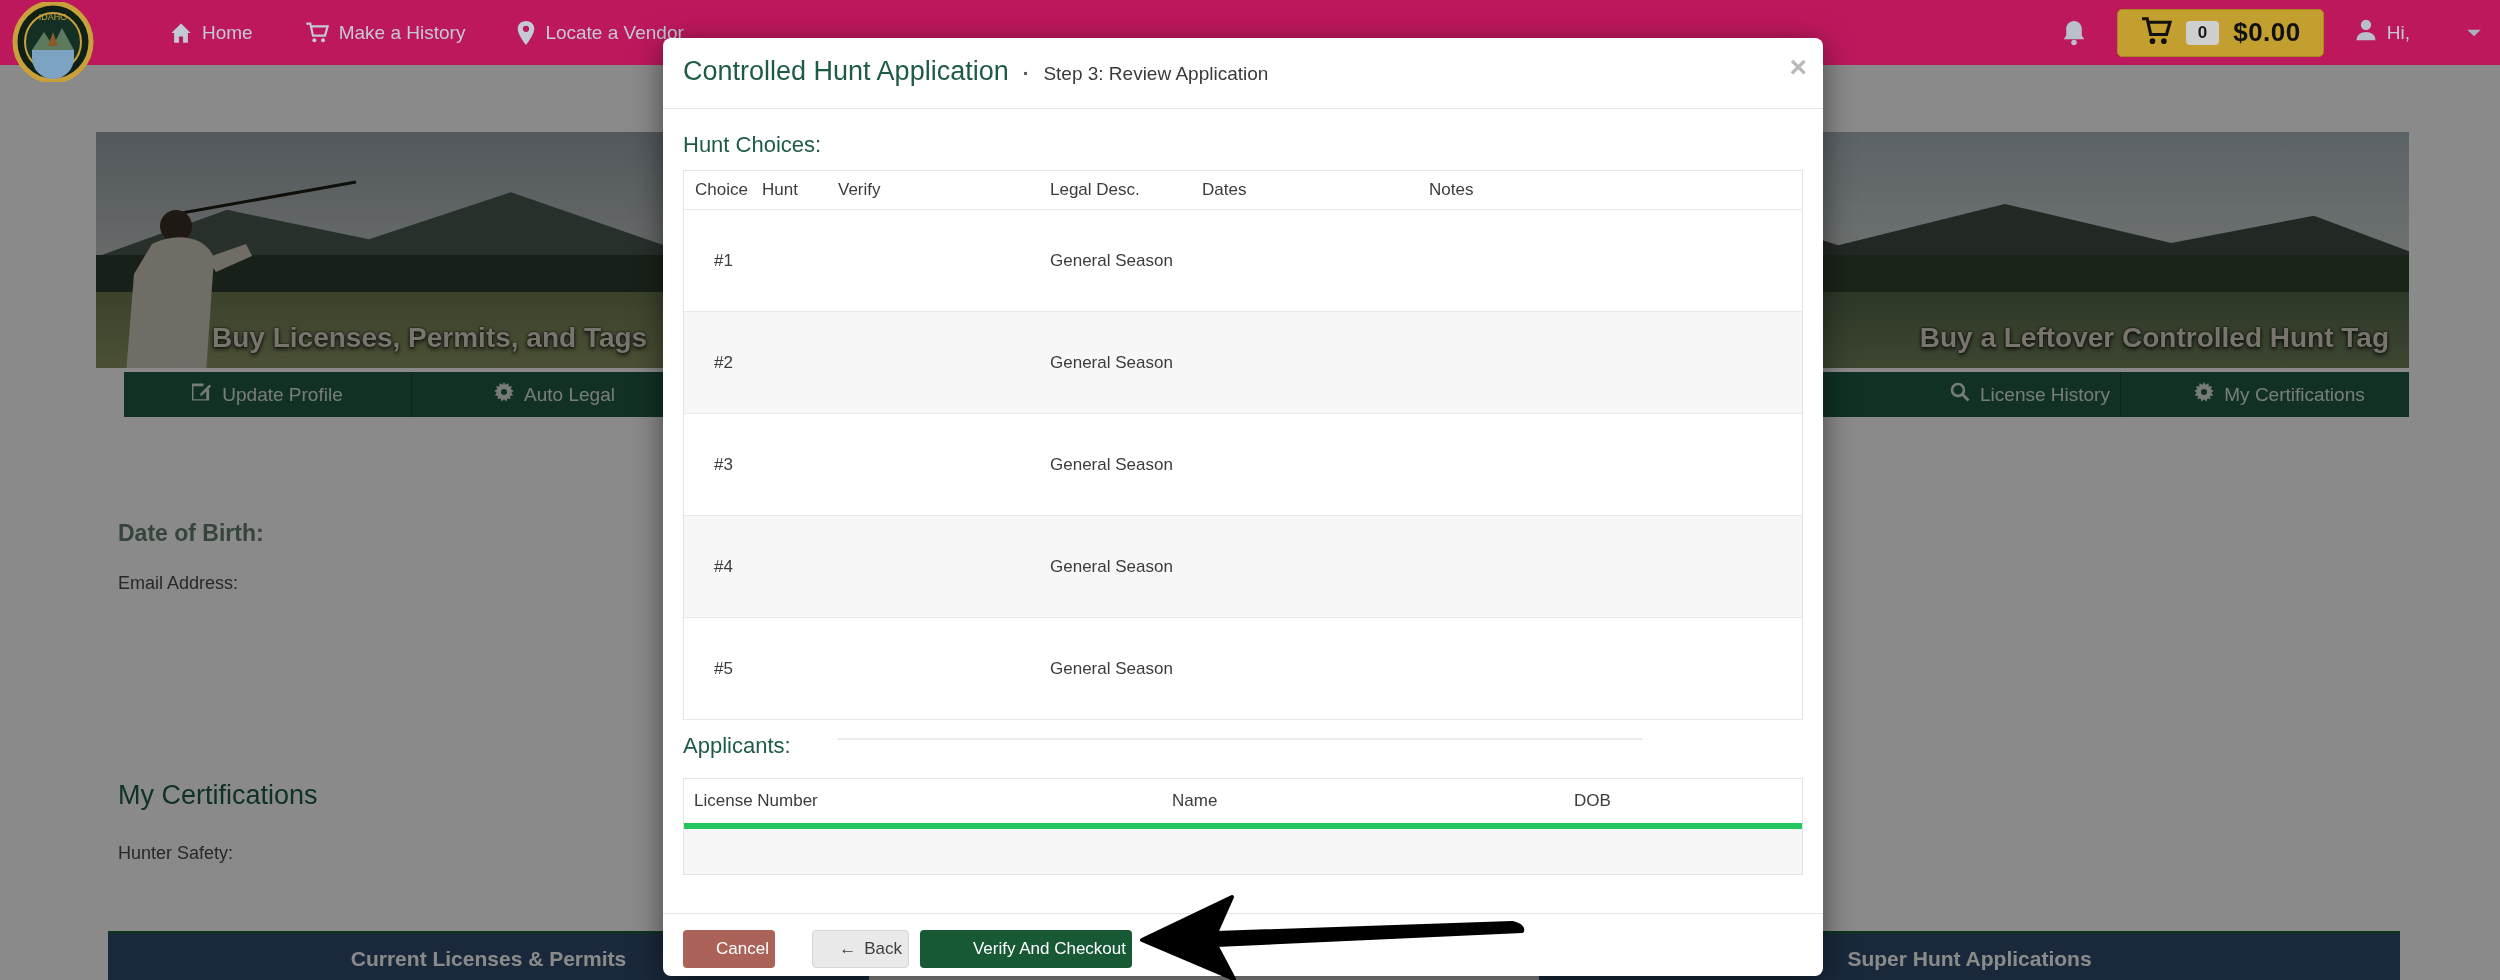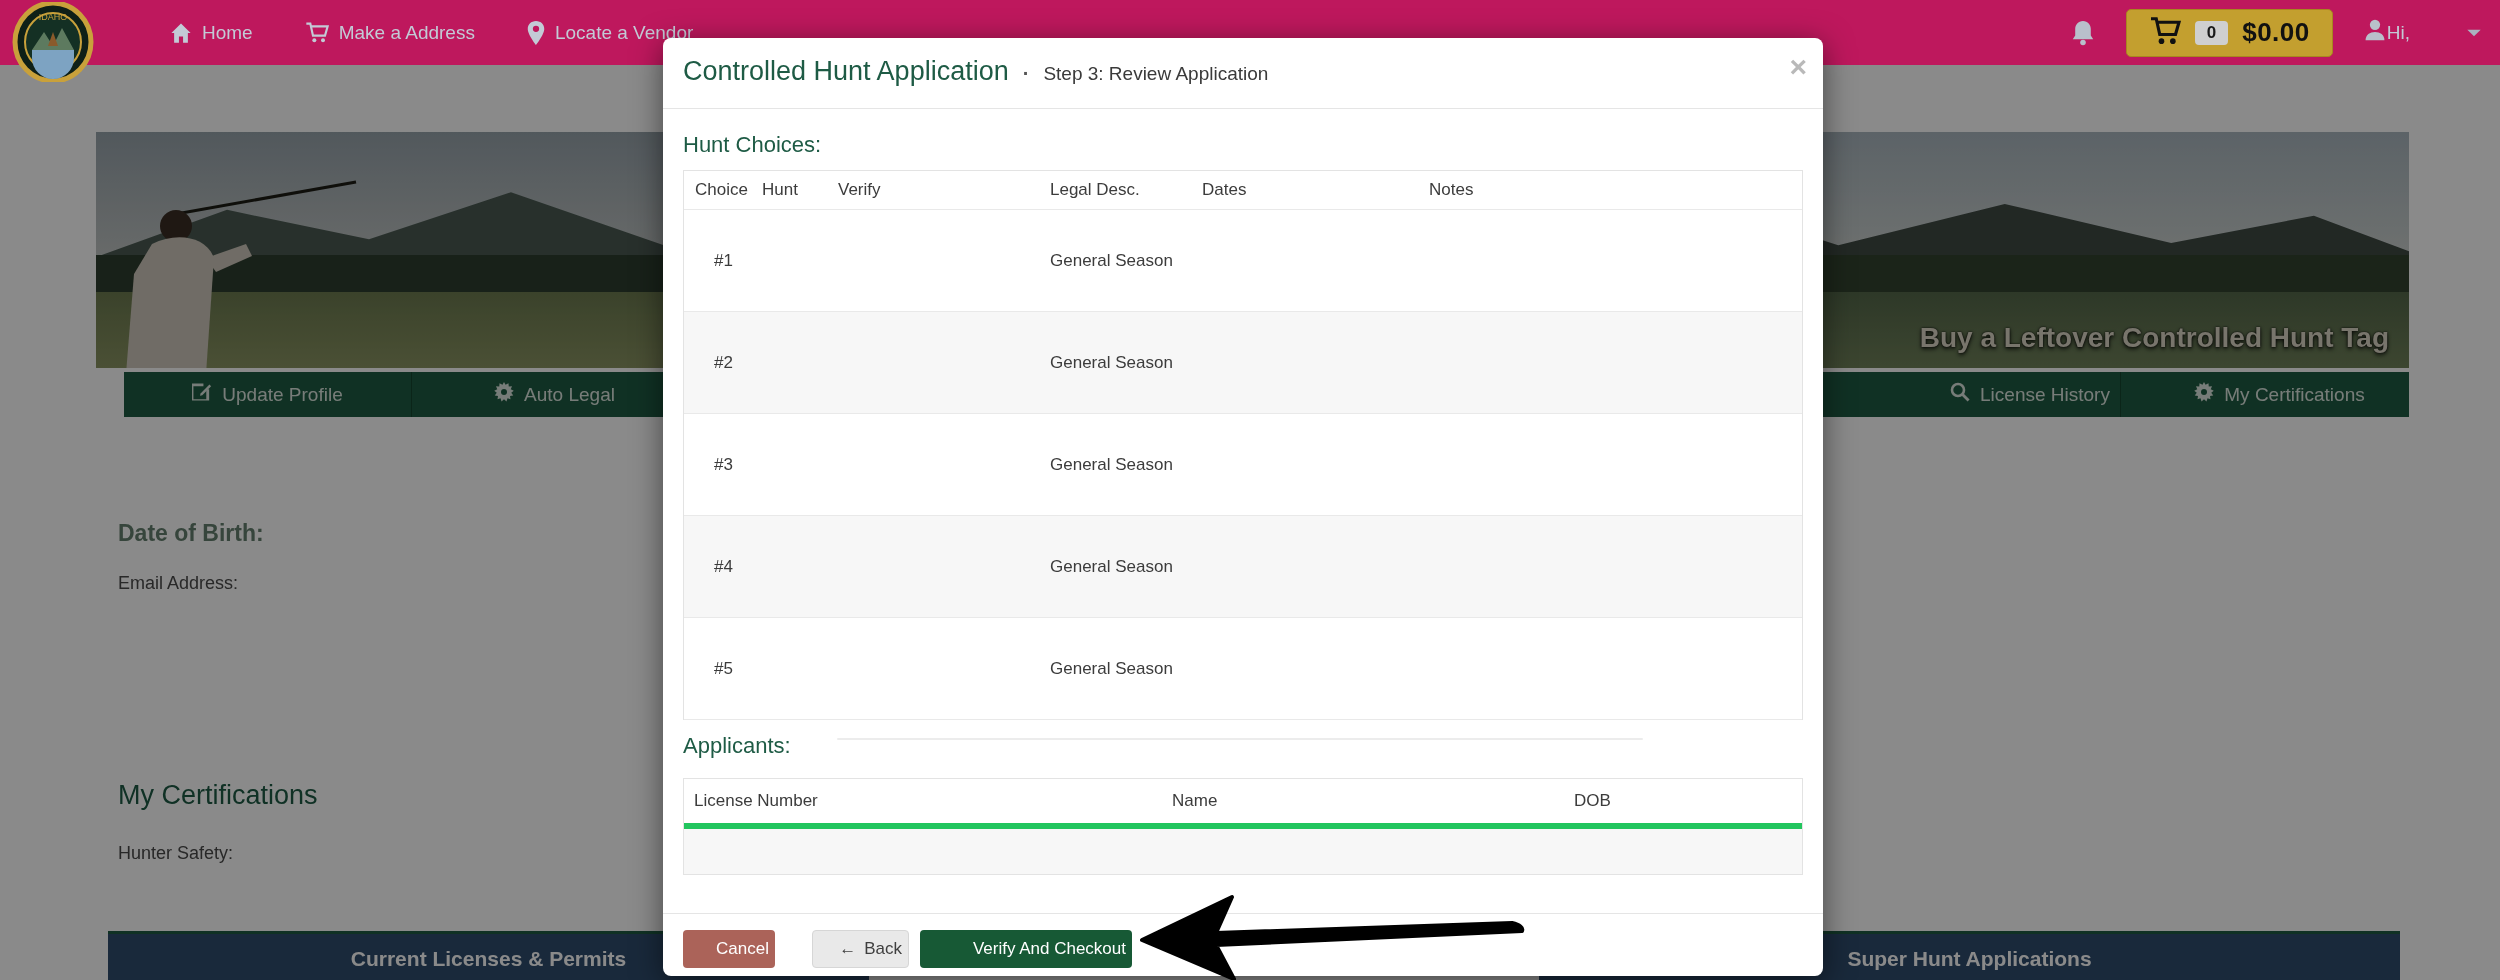--- a/index.html
+++ b/index.html
@@ -10,21 +10,21 @@
   .nav-items{position:absolute;left:170px;top:0;height:65px;display:flex;align-items:center;gap:52px;}
   .nav-item{display:flex;align-items:center;gap:10px;color:#c3cad6;font-size:19px;cursor:pointer;}
   .nav-item svg{display:block;}
   .nav-right{position:absolute;right:18px;top:0;height:65px;display:flex;align-items:center;gap:30px;}
   .bell{display:flex;align-items:center;}
   .cart-btn{display:flex;align-items:center;gap:14px;background:#c39f2f;border:1px solid #a8871f;
             border-radius:5px;height:46px;padding:0 22px;cursor:pointer;}
   .cart-count{background:#cfcfcf;color:#1a1a1a;font-size:17px;font-weight:bold;
               padding:2px 12px;border-radius:4px;}
   .cart-total{color:#111;font-size:26px;font-weight:bold;letter-spacing:.5px;}
-  .user-chip{display:flex;align-items:center;color:#c3cad6;font-size:19px;cursor:pointer;}
+  .user-chip{display:flex;align-items:center;gap:9px;color:#c3cad6;font-size:19px;cursor:pointer;}
   .caret{margin-left:26px;cursor:pointer;display:flex;align-items:center;}
   .logo{position:absolute;left:12px;top:2px;z-index:15;cursor:pointer;}
   
   .content{position:absolute;left:0;top:65px;width:2500px;height:915px;background:#fff;z-index:1;}
   .banner{position:absolute;top:67px;height:236px;overflow:hidden;}
   .banner-left{left:96px;width:1092px;}
   .banner-right{left:1220px;width:1189px;}
   .sky{position:absolute;left:0;top:0;width:100%;height:55%;background:linear-gradient(#97a3ab,#c2c6c4);}
   .mountains{position:absolute;left:0;top:18%;width:100%;height:50%;background:#4a5a52;
              clip-path:polygon(0 70%,12% 30%,25% 55%,38% 15%,52% 60%,66% 25%,80% 58%,92% 35%,100% 65%,100% 100%,0 100%);}
@@ -108,21 +108,21 @@
         <span>Home</span>
       </div>
       <div class="nav-item">
         <span>
             <svg width="24" height="22" viewBox="0 0 18 16">
               <path d="M1 1 h3 l2 9 h9 l2-7 H5" fill="none" stroke="#c3cad6" stroke-width="1.6"></path>
               <circle cx="7" cy="13.5" r="1.5" fill="#c3cad6"></circle>
               <circle cx="13.5" cy="13.5" r="1.5" fill="#c3cad6"></circle>
             </svg>
           </span>
-        <span>Make a Address</span>
+        <span>Make a History</span>
       </div>
       <div class="nav-item">
         <span>
             <svg width="18" height="24" viewBox="0 0 12 16">
               <path d="M6 0 C2.7 0 0.5 2.4 0.5 5.3 C0.5 9 6 16 6 16 C6 16 11.5 9 11.5 5.3 C11.5 2.4 9.3 0 6 0 Z M6 7.3 A2.1 2.1 0 1 1 6 3.1 A2.1 2.1 0 0 1 6 7.3 Z" fill="#c3cad6"></path>
             </svg>
           </span>
         <span>Locate a Vendor</span>
       </div>
     </div>
@@ -176,20 +176,21 @@
       <div class="trees"></div>
       <div class="field"></div>
       <div class="angler">
         <svg width="360" height="200" viewBox="0 0 360 200">
           <path d="M120 40 L300 8" stroke="#1d1d15" stroke-width="3" fill="none"></path>
           <circle cx="120" cy="52" r="16" fill="#3a2e24"></circle>
           <path d="M96 70 C120 58 150 62 158 84 L150 200 L70 200 L78 100 Z" fill="#cfc8bc"></path>
           <path d="M150 84 L190 70 L196 82 L160 98 Z" fill="#cfc8bc"></path>
         </svg>
       </div>
+      <div class="banner-caption caption-left">Buy Licenses, Permits, and Tags</div>
     </div>
 
     <div class="banner banner-right">
       <div class="sky" style="background:linear-gradient(#aab7bf,#cdd2cf);"></div>
       <div class="mountains" style="background:#3f4a44;"></div>
       <div class="trees" style="background:#33432f;"></div>
       <div class="field" style="background:linear-gradient(#55684a,#70825a);"></div>
       <div class="banner-caption caption-right">Buy a Leftover Controlled Hunt Tag</div>
     </div>
 

